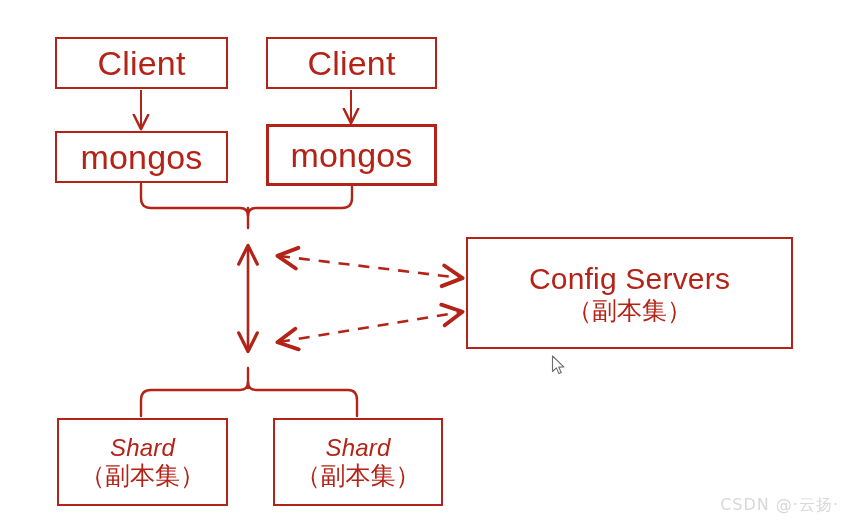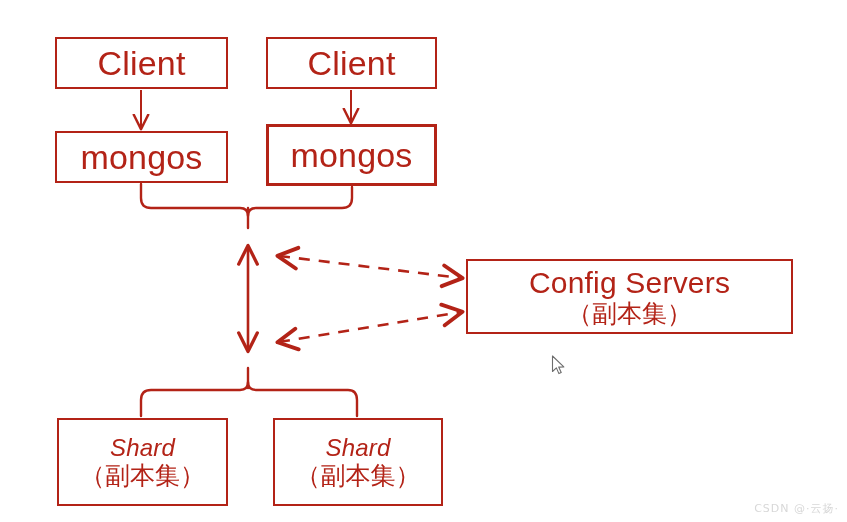--- a/index.html
+++ b/index.html
@@ -39,21 +39,21 @@
   .node .label-sub {
     font-size: 24px;
     white-space: nowrap;
     font-family: Liberation Sans, sans-serif;
   }
   
   #client-left   { left: 55px;  top: 37px;  width: 173px; height: 52px; }
   #client-right  { left: 266px; top: 37px;  width: 171px; height: 52px; }
   #mongos-left   { left: 55px;  top: 131px; width: 173px; height: 52px; }
   #mongos-right  { left: 266px; top: 124px; width: 171px; height: 62px; border-width: 3px; }
-  #config-servers{ left: 466px; top: 259px; width: 327px; height: 75px; text-align: center; }
+  #config-servers{ left: 466px; top: 237px; width: 327px; height: 112px; text-align: center; }
   #config-servers .label-main { font-size: 30px; }
   #config-servers .label-sub  { font-size: 25px; }
   #shard-left    { left: 57px;  top: 418px; width: 171px; height: 88px; }
   #shard-right   { left: 273px; top: 418px; width: 170px; height: 88px; }
   #shard-left .label-main, #shard-right .label-main { font-size: 24px; font-style: italic; }
   #shard-left .label-sub,  #shard-right .label-sub  { font-size: 25px; }
 
   #wires {
     position: absolute;
     left: 0; top: 0;
@@ -65,21 +65,21 @@
     position: absolute;
     left: 551px;
     top: 355px;
     width: 16px;
     height: 22px;
   }
   #watermark {
     position: absolute;
     right: 8px;
     bottom: 6px;
-    font-size: 11px;
+    font-size: 16px;
     color: #d8d8d8;
     letter-spacing: 1px;
     white-space: nowrap;
     font-family: "DejaVu Sans", "Liberation Sans", sans-serif;
   }
 </style>
 </head>
 <body>
 
 <div id="canvas">

